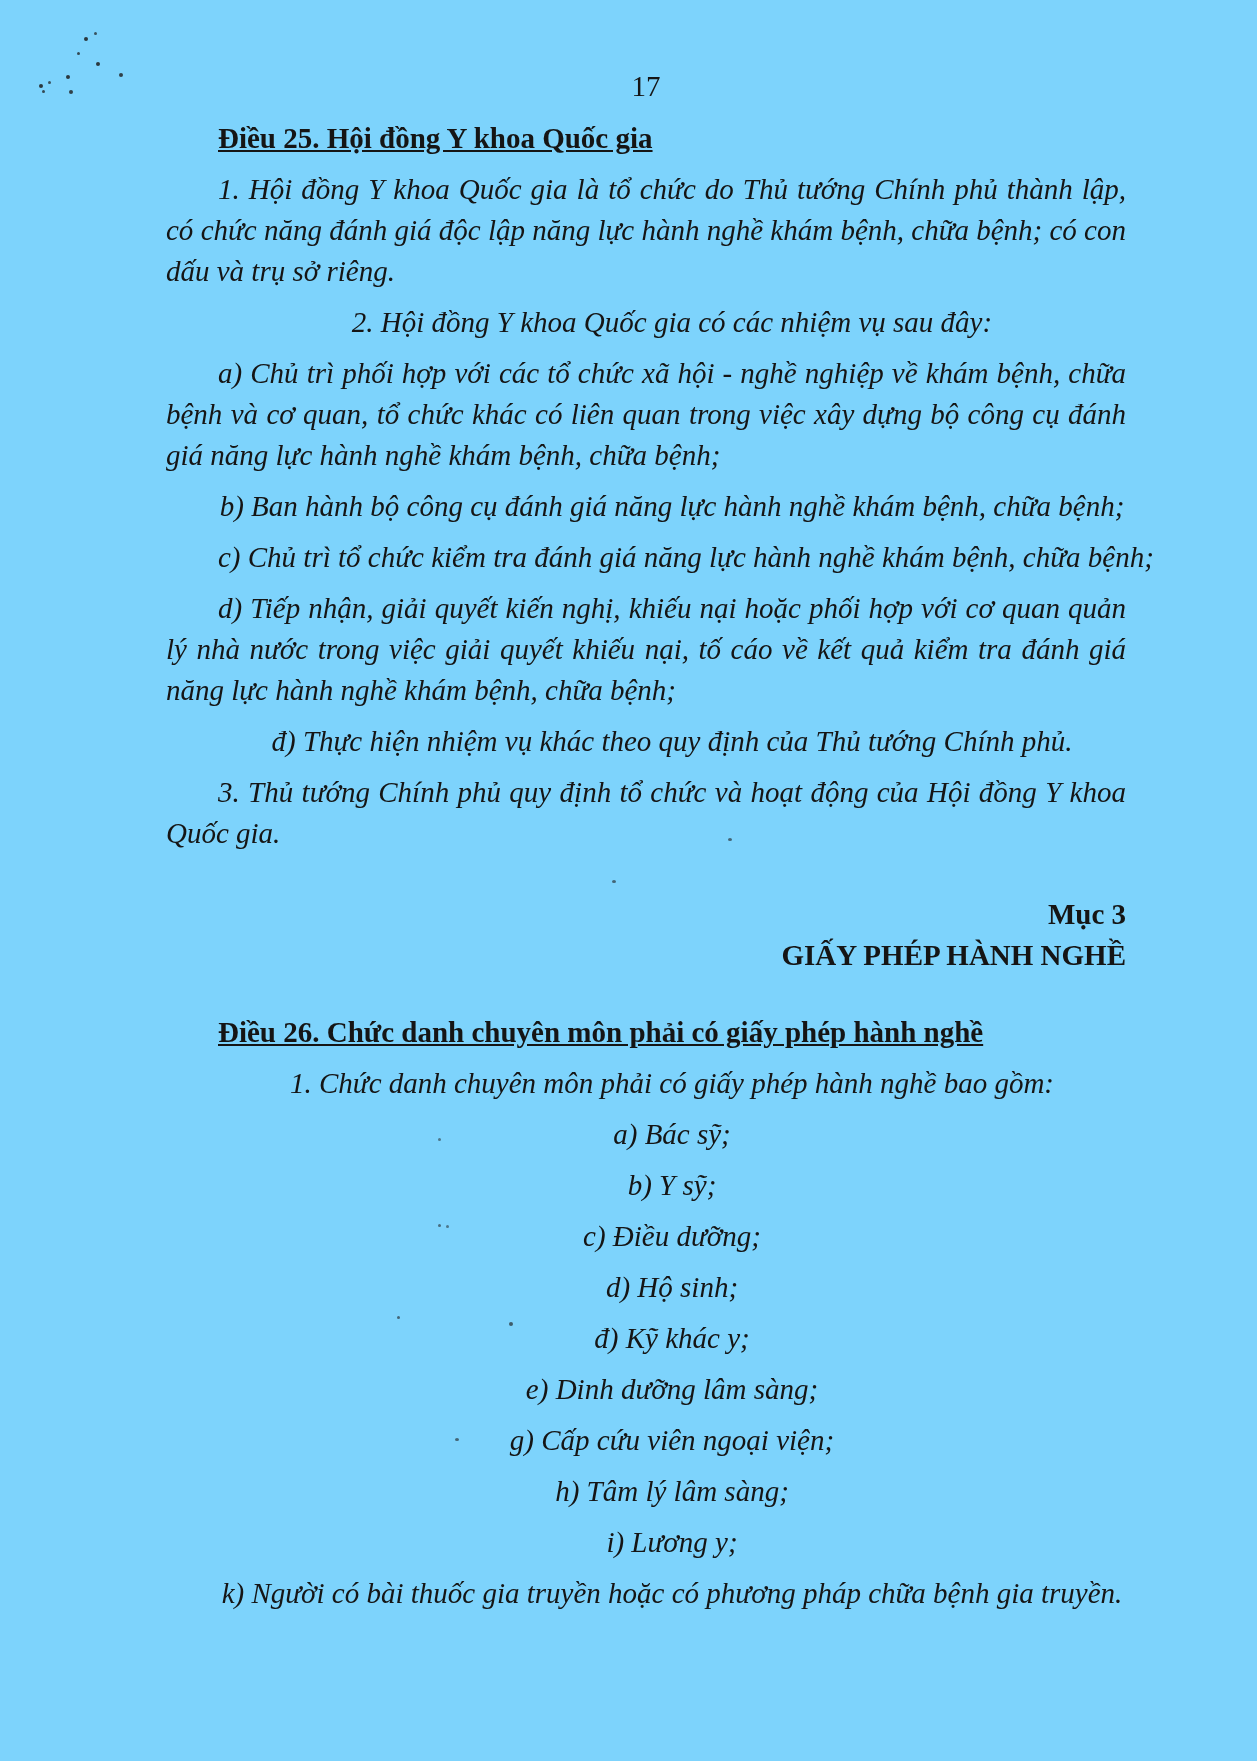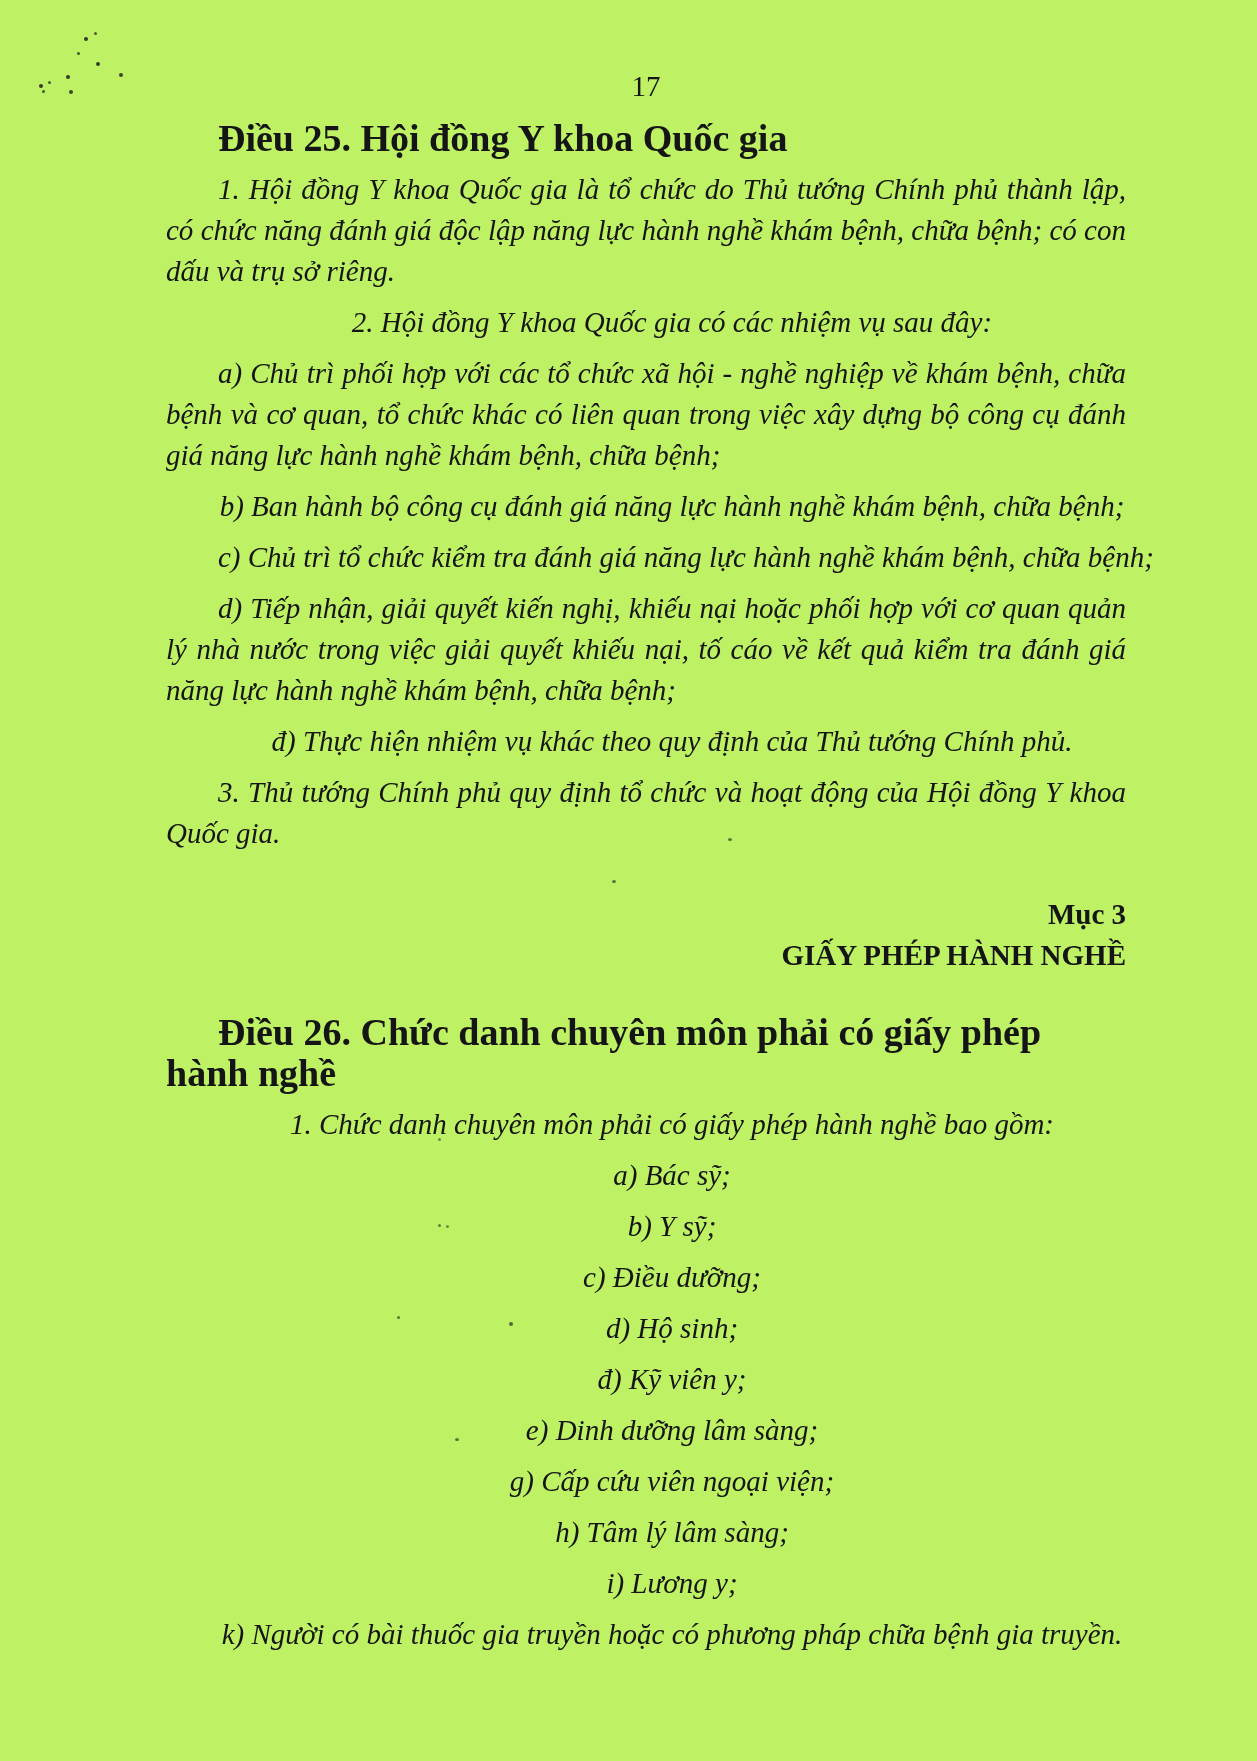--- a/index.html
+++ b/index.html
@@ -9,42 +9,43 @@
   body {
     width: 1257px;
     height: 1761px;
     background: #ffffff;
     overflow: hidden;
   }
   .page {
     position: relative;
     width: 1257px;
     height: 1761px;
-    background: #bef264;
+    background: #7dd3fc;
     color: #151515;
     font-family: "Liberation Serif", "DejaVu Serif", serif;
     font-size: 29px;
     line-height: 41px;
   }
   .content {
     position: absolute;
     left: 166px;
     top: 66px;
     width: 960px;
   }
   .page-number {
     text-align: center;
     margin: 0 0 11px 0;
   }
   .article-title {
-    font-size: 38px;
+    font-size: 29px;
     font-weight: bold;
     line-height: 41px;
     margin: 11px 0 10px 0;
     text-indent: 52px;
+    text-decoration: underline;
   }
   .article-title.mt-lg {
   }
   p.clause {
     margin: 0 0 10px 0;
     text-align: justify;
     text-indent: 52px;
     font-style: italic;
   }
   p.clause.one-line {
@@ -110,21 +111,21 @@
       <div>GIẤY PHÉP HÀNH NGHỀ</div>
     </div>
 
     <div class="article-title mt-lg">Điều 26. Chức danh chuyên môn phải có giấy phép hành nghề</div>
 
     <p class="clause one-line">1. Chức danh chuyên môn phải có giấy phép hành nghề bao gồm:</p>
     <p class="clause one-line">a) Bác sỹ;</p>
     <p class="clause one-line">b) Y sỹ;</p>
     <p class="clause one-line">c) Điều dưỡng;</p>
     <p class="clause one-line">d) Hộ sinh;</p>
-    <p class="clause one-line">đ) Kỹ viên y;</p>
+    <p class="clause one-line">đ) Kỹ khác y;</p>
     <p class="clause one-line">e) Dinh dưỡng lâm sàng;</p>
     <p class="clause one-line">g) Cấp cứu viên ngoại viện;</p>
     <p class="clause one-line">h) Tâm lý lâm sàng;</p>
     <p class="clause one-line">i) Lương y;</p>
     <p class="clause one-line">k) Người có bài thuốc gia truyền hoặc có phương pháp chữa bệnh gia truyền.</p>
 
   </div>
 </div>
 
 </body></html>

